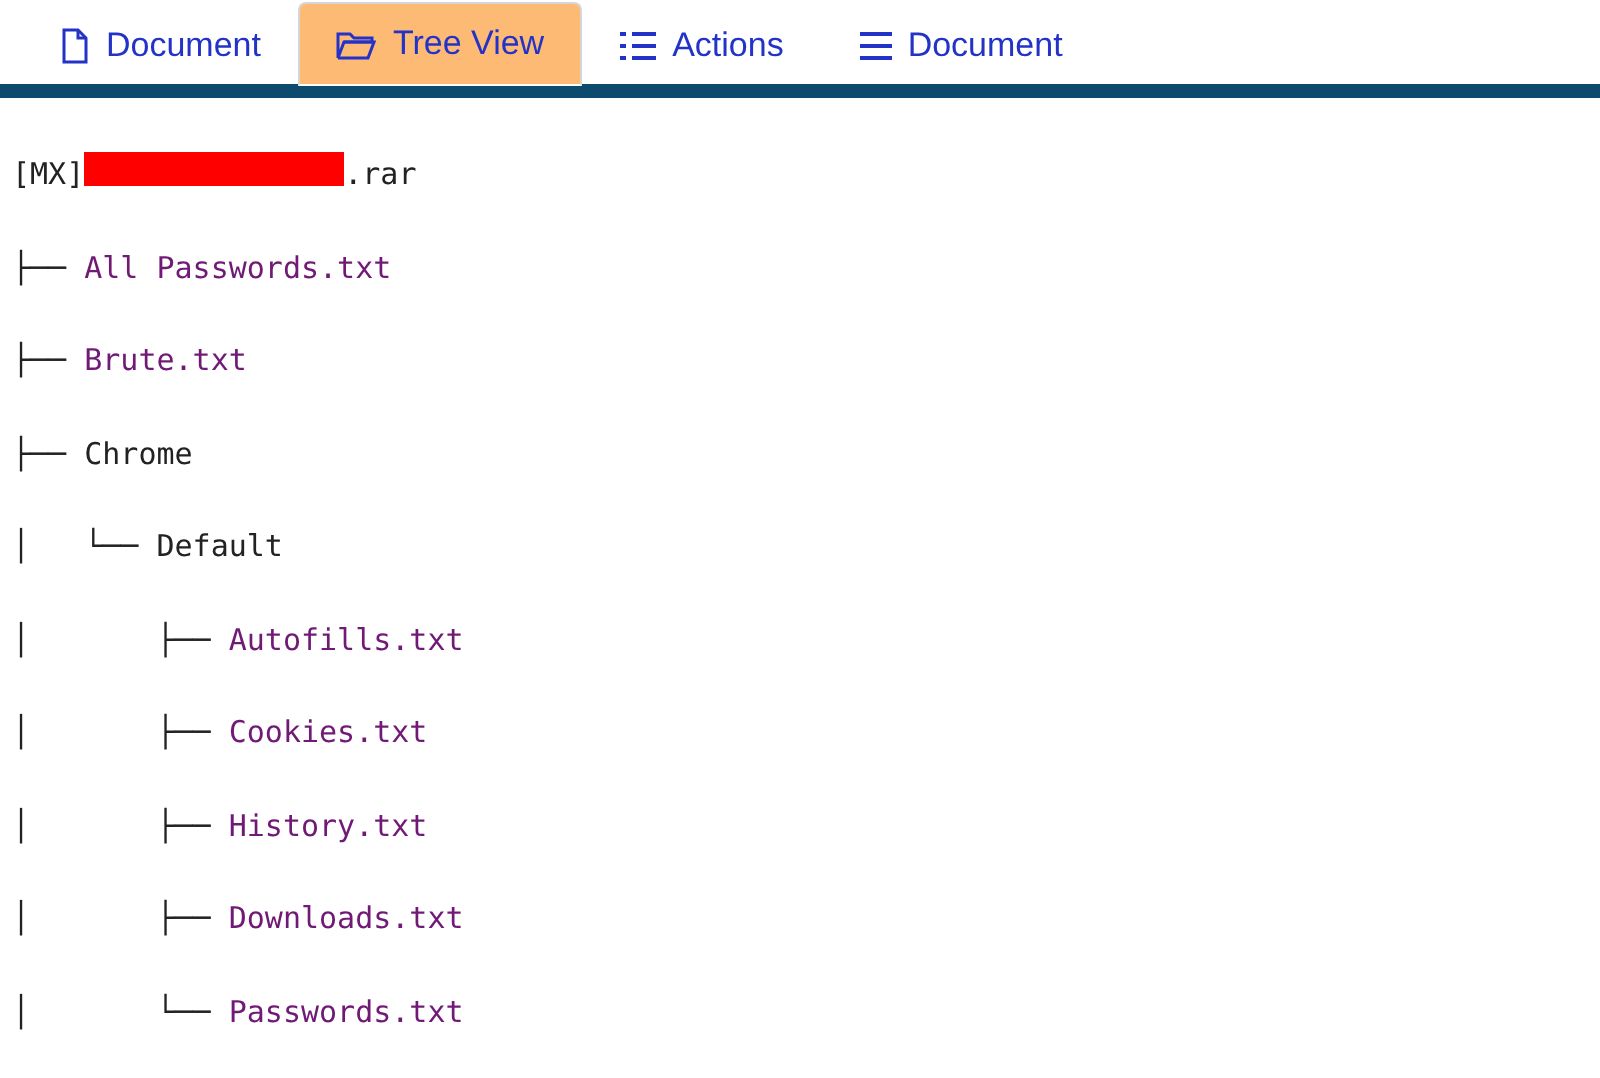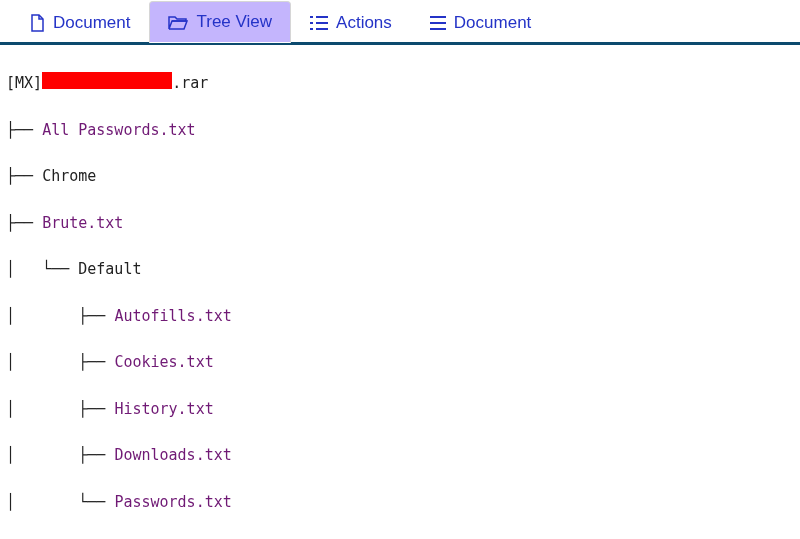--- a/index.html
+++ b/index.html
@@ -8,42 +8,42 @@
     width: 800px;
     height: 539px;
     font-family: "DejaVu Sans Mono", Menlo, Consolas, monospace;
     font-size: 15px;
     background: #ffffff;
     color: #222;
   }
   .tabbar {
     display: flex;
     align-items: stretch;
-    border-bottom: 3px solid #0c4a6e;
+    border-bottom: 7px solid #0c4a6e;
     height: 42px;
     padding-left: 10px;
   }
   .tab {
     display: flex;
     align-items: center;
     gap: 8px;
     padding: 0 18px;
     color: #2433c7;
     font-family: Arial, sans-serif;
     font-size: 17px;
     cursor: pointer;
     border: 1px solid transparent;
     border-bottom: none;
     position: relative;
     top: 1px;
   }
   .tab.active {
     border-color: #d6d6d6;
     border-bottom: 1px solid #ffffff;
-    background: #c4b5fd;
+    background: #fdba74;
     border-radius: 4px 4px 0 0;
     justify-content: space-between;
   }
   .tab .icon svg {
     display: block;
   }
   .tree {
     padding: 4px 6px 20px 6px;
     line-height: 1.55;
     white-space: pre;
@@ -107,22 +107,22 @@
           <path d="M0 1h16M0 7h16M0 13h16" stroke="#2433c7" stroke-width="2"></path>
         </svg>
     </span>
     <span>Document</span>
   </div>
 </div>
 
 <div class="tree">
 <div class="root-line"><span>[MX]</span><span class="redact"></span><span>.rar</span></div>
 <div><span class="prefix">├── </span><a href="#" class="file">All Passwords.txt</a></div>
+<div><span class="prefix">├── </span><a href="#" class="file">Brute.txt</a></div>
 <div><span class="prefix">├── </span><span class="folder">Chrome</span></div>
-<div><span class="prefix">├── </span><a href="#" class="file">Brute.txt</a></div>
 <div><span class="prefix">│   └── </span><span class="folder">Default</span></div>
 <div><span class="prefix">│       ├── </span><a href="#" class="file">Autofills.txt</a></div>
 <div><span class="prefix">│       ├── </span><a href="#" class="file">Cookies.txt</a></div>
 <div><span class="prefix">│       ├── </span><a href="#" class="file">History.txt</a></div>
 <div><span class="prefix">│       ├── </span><a href="#" class="file">Downloads.txt</a></div>
 <div><span class="prefix">│       └── </span><a href="#" class="file">Passwords.txt</a></div>
 <div><span class="prefix">├── </span><span class="folder">Cookies</span></div>
 
 
 

